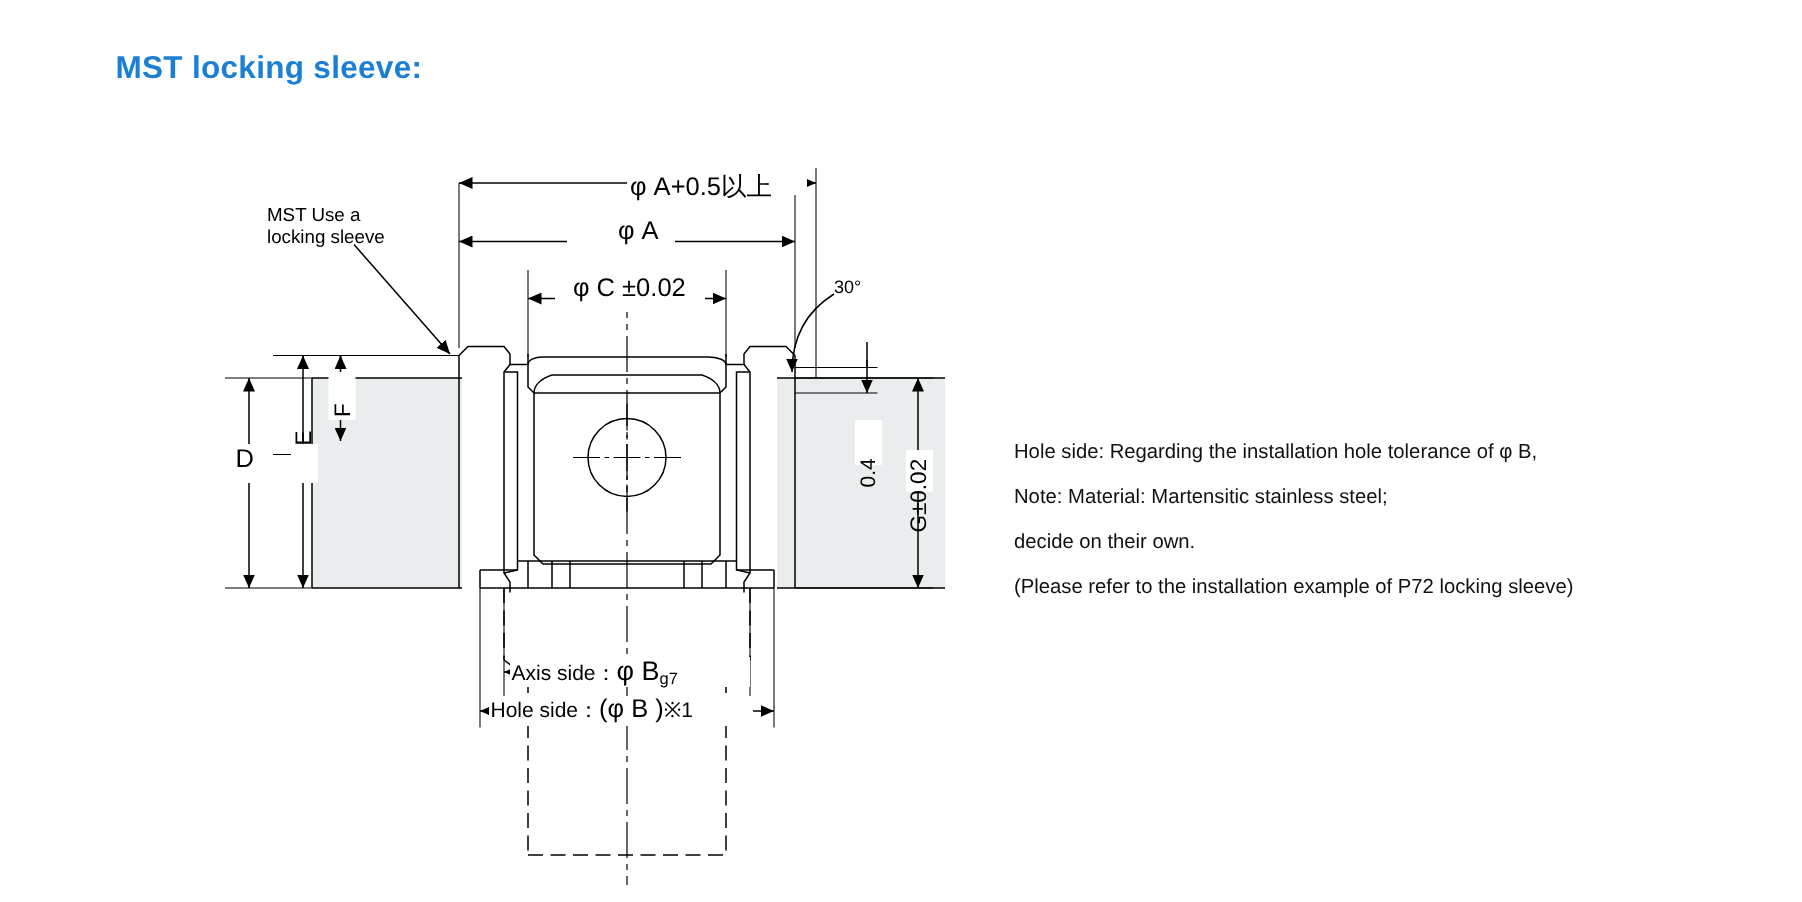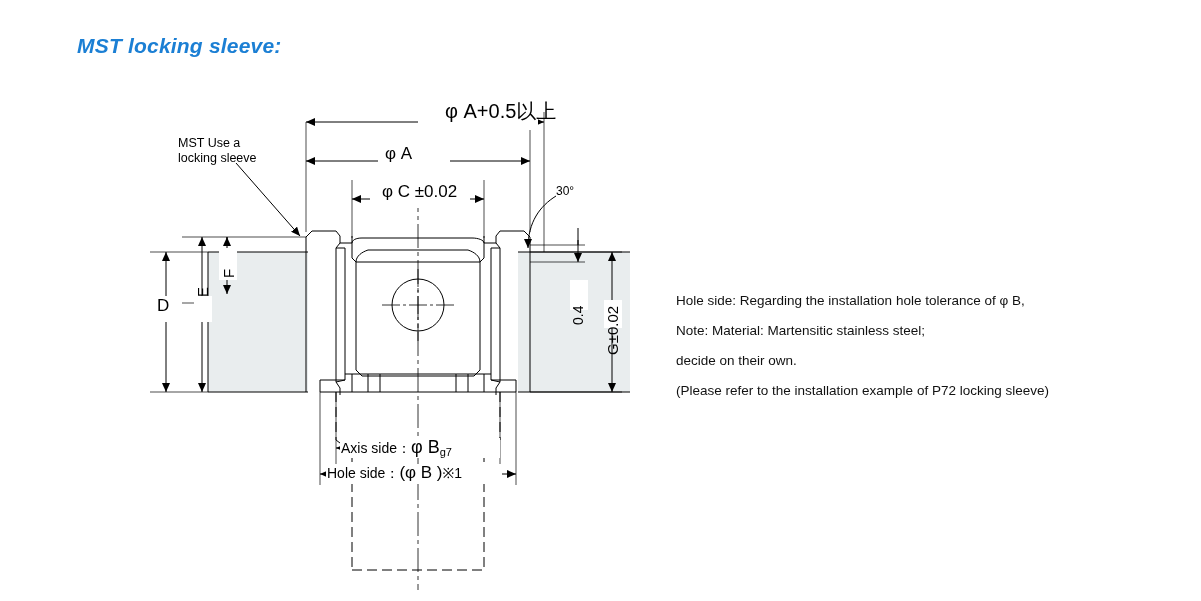--- a/index.html
+++ b/index.html
@@ -14,21 +14,20 @@
     font-family: "Liberation Sans", sans-serif;
     color: #000;
     overflow: hidden;
   }
   .title {
     position: absolute;
     left: 77px;
     top: 34px;
     font-size: 21px;
     font-weight: bold;
-    font-style: italic;
     color: #1b7fd4;
     letter-spacing: 0.2px;
   }
   .drawing {
     position: absolute;
     left: 0;
     top: 0;
     width: 1201px;
     height: 601px;
   }
@@ -201,22 +200,22 @@
   <rect x="370" y="188" width="100" height="20" fill="#fff"></rect>
   <rect x="158" y="296" width="18" height="26" fill="#fff"></rect>
   <rect x="194" y="296" width="18" height="26" fill="#fff"></rect>
   <rect x="219" y="248" width="18" height="32" fill="#fff"></rect>
   <rect x="604" y="300" width="18" height="28" fill="#fff"></rect>
   <rect x="570" y="280" width="18" height="30" fill="#fff"></rect>
   <rect x="340" y="438" width="160" height="20" fill="#fff"></rect>
   <rect x="326" y="464" width="176" height="20" fill="#fff"></rect>
 </svg>
 
-<div class="lbl" style="left:420px; top:98px; font-size:20px;margin-left:25px;">φ A+0.5以上</div>
-<div class="lbl" style="left:385px; top:144px; font-size:17px;">φ A</div>
+<div class="lbl" style="left:420px; top:113px; font-size:17px;">φ A+0.5以上</div>
+<div class="lbl" style="left:412px; top:144px; font-size:17px;">φ A</div>
 <div class="lbl" style="left:382px; top:182px; font-size:17px;">φ C ±0.02</div>
 <div class="lbl" style="left:556px; top:184px; font-size:12px;">30°</div>
 
 <div class="lbl" style="left:157px; top:296px; font-size:17px;">D</div>
 <div class="lbl" style="left:194px; top:297px; font-size:15px; transform:rotate(-90deg); transform-origin:left top;">E</div>
 <div class="lbl" style="left:220px; top:278px; font-size:15px; transform:rotate(-90deg); transform-origin:left top;">F</div>
 
 <div class="lbl" style="left:570px; top:325px; font-size:14px; transform:rotate(-90deg); transform-origin:left top;">0.4</div>
 <div class="lbl" style="left:604px; top:355px; font-size:15px; transform:rotate(-90deg); transform-origin:left top;">G±0.02</div>
 

